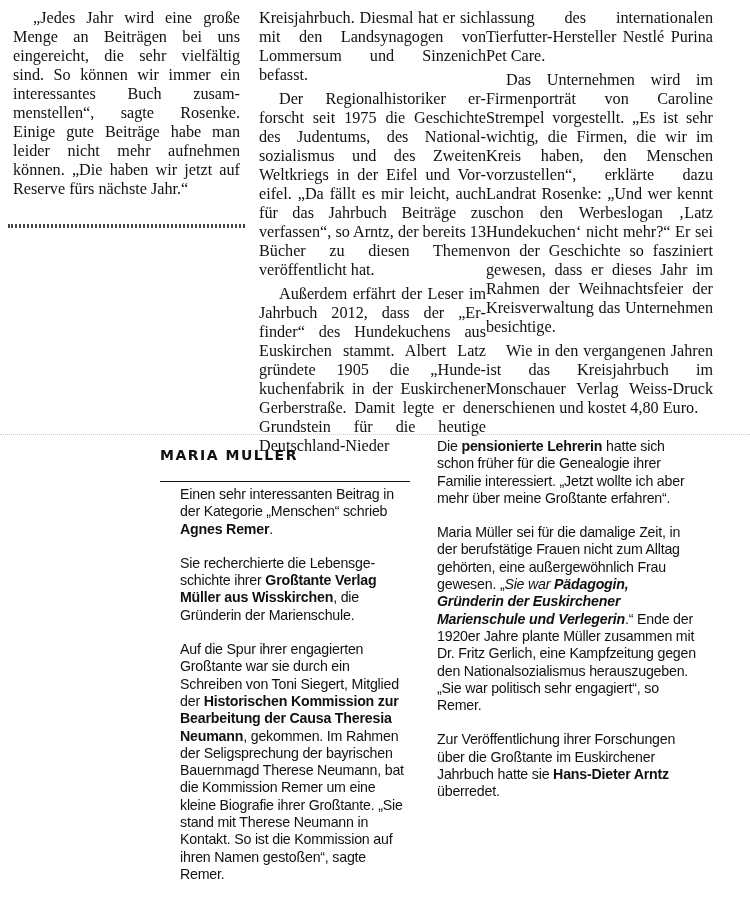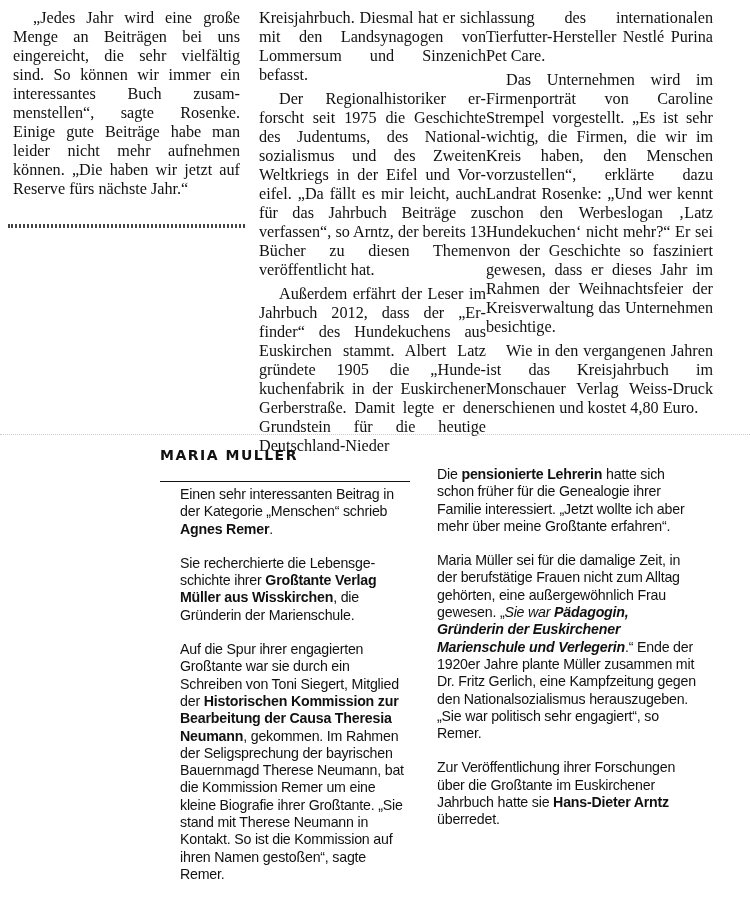--- a/index.html
+++ b/index.html
@@ -12,21 +12,21 @@
   #c3 { left:481px; }
   .dots { border-top:2px dotted #444; height:0; margin:0; }
   .subhead { font-family:"DejaVu Sans", sans-serif; font-weight:bold; font-size:17.5px; line-height:23px; text-align:center; margin:8px 0 10px 0; letter-spacing:-0.3px; }
   .gap { height:20px; }
   .sep { position:absolute; left:0; top:434px; width:750px; border-top:1px dotted #ccc; }
   .box-head { position:absolute; left:160px; top:447px; width:250px; font-family:"DejaVu Sans", sans-serif; font-weight:bold; font-size:14px; letter-spacing:1.5px; padding-bottom:18px; border-bottom:1.5px solid #111; }
   .bcol { position:absolute; font-family:"Liberation Sans", sans-serif; font-size:14.2px; line-height:17.3px; letter-spacing:-0.2px; }
   .bcol p { margin:0 0 17px 0; }
   .bcol b { font-weight:bold; }
   #b1 { left:180px; top:486px; width:230px; }
-  #b2 { left:437px; top:466px; width:260px; }
+  #b2 { left:437px; top:438px; width:260px; }
 </style>
 </head>
 <body>
 
 <div id="c1" class="col">
   <p class="ind">„Jedes Jahr wird eine große Menge an Beiträgen bei uns eingereicht, die sehr vielfältig sind. So können wir immer ein interessantes Buch zusam­menstellen“, sagte Rosenke. Einige gute Beiträge habe man leider nicht mehr aufnehmen können. „Die haben wir jetzt auf Reserve fürs nächste Jahr.“</p>
   <div class="gap"></div>
   <div class="dots"></div>
   <div class="dots"></div>
   <div style="height:16px"></div>

